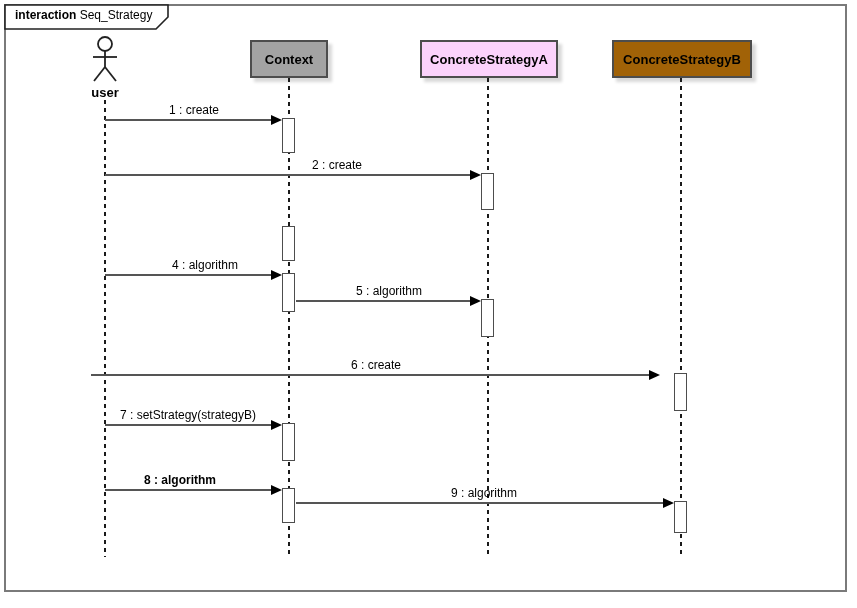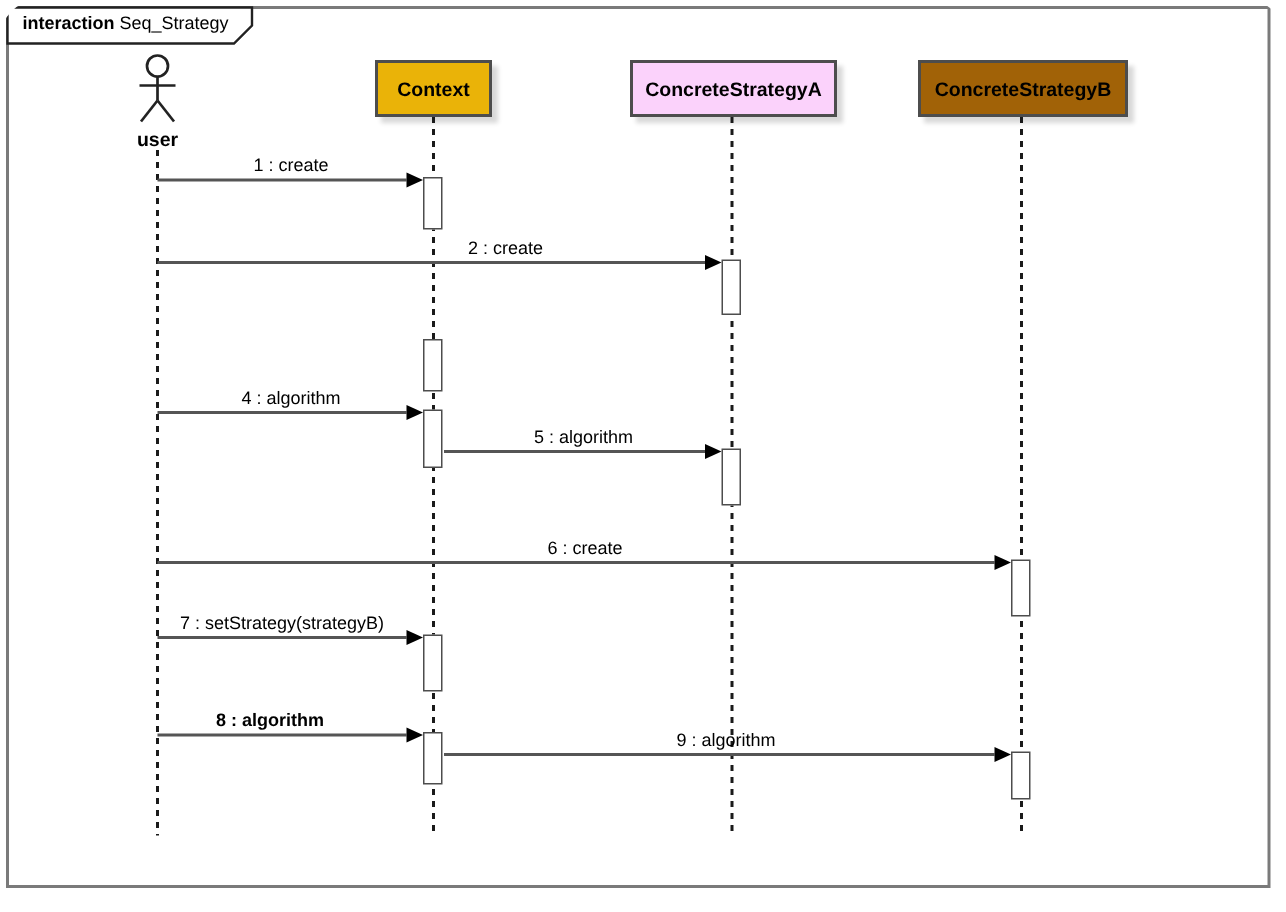--- a/index.html
+++ b/index.html
@@ -1,18 +1,18 @@
 <!DOCTYPE html>
 <html><head>
 <meta charset="utf-8">
 <style>
   html,body{margin:0;padding:0;background:#fff;}
   .stage{
     position:relative;width:857px;height:608px;background:#fff;overflow:hidden;
-    font-family:"Liberation Sans",sans-serif;color:#000;border-radius:26px;
+    font-family:"Liberation Sans",sans-serif;color:#000;
   }
   
   .uml-frame{position:absolute;left:4px;top:4px;width:843px;height:588px;
     border:2px solid #7a7a7a;box-sizing:border-box;background:transparent;}
   .frame-label{position:absolute;left:4px;top:4px;width:172px;height:27px;}
   .frame-label-text{position:absolute;left:11px;top:4px;font-size:12px;white-space:nowrap;}
   .frame-kw{font-weight:bold;}
   
   .actor{position:absolute;left:78px;top:36px;width:54px;height:64px;text-align:center;}
   .actor-label{position:absolute;left:0;top:49px;width:54px;font-size:13px;font-weight:bold;text-align:center;}
@@ -59,21 +59,21 @@
         <circle cx="27" cy="8" r="7"></circle>
         <line x1="27" y1="15" x2="27" y2="31"></line>
         <line x1="15" y1="21" x2="39" y2="21"></line>
         <line x1="27" y1="31" x2="16" y2="45"></line>
         <line x1="27" y1="31" x2="38" y2="45"></line>
       </g>
     </svg>
     <div class="actor-label">user</div>
   </div>
 
-  <div class="head head-context" style="background-color: #eab308;">
+  <div class="head head-context" style="background-color: #a3a3a3;">
     <span>Context</span>
   </div>
   <div class="head head-a" style="background-color: rgb(251, 210, 251); justify-content: center;">
     <span>ConcreteStrategyA</span>
   </div>
   <div class="head head-b" style="background-color: #a16207;">
     <span>ConcreteStrategyB</span>
   </div>
 
   <div class="lifeline ll-user"></div>
@@ -98,32 +98,32 @@
   </div>
 
   <div class="msg" style="left:105px;top:158px;width:376px;">
     <span class="msg-label" style="left:232px;">2 : create</span>
     <div class="msg-line" style="width:365px;"></div>
     <div class="msg-head" style="left:365px;"></div>
   </div>
 
 
   <div class="msg" style="left:105px;top:258px;width:177px;">
-    <span class="msg-label" style="left:89px;">4 : algorithm</span>
+    <span class="msg-label" style="left:100px;">4 : algorithm</span>
     <div class="msg-line" style="width:166px;"></div>
     <div class="msg-head" style="left:166px;"></div>
   </div>
 
   <div class="msg" style="left:296px;top:284px;width:185px;">
     <span class="msg-label" style="left:93px;">5 : algorithm</span>
     <div class="msg-line" style="width:174px;"></div>
     <div class="msg-head" style="left:174px;"></div>
   </div>
 
-  <div class="msg" style="left:105px;top:358px;width:569px;text-align:center;">
+  <div class="msg" style="left:91px;top:358px;width:569px;text-align:center;">
     <span class="msg-label" style="left:285px;">6 : create</span>
     <div class="msg-line" style="width:558px;"></div>
     <div class="msg-head" style="left:558px;"></div>
   </div>
 
   <div class="msg" style="left:105px;top:408px;width:177px;">
     <span class="msg-label" style="left:83px;">7 : setStrategy(strategyB)</span>
     <div class="msg-line" style="width:166px;"></div>
     <div class="msg-head" style="left:166px;"></div>
   </div>

